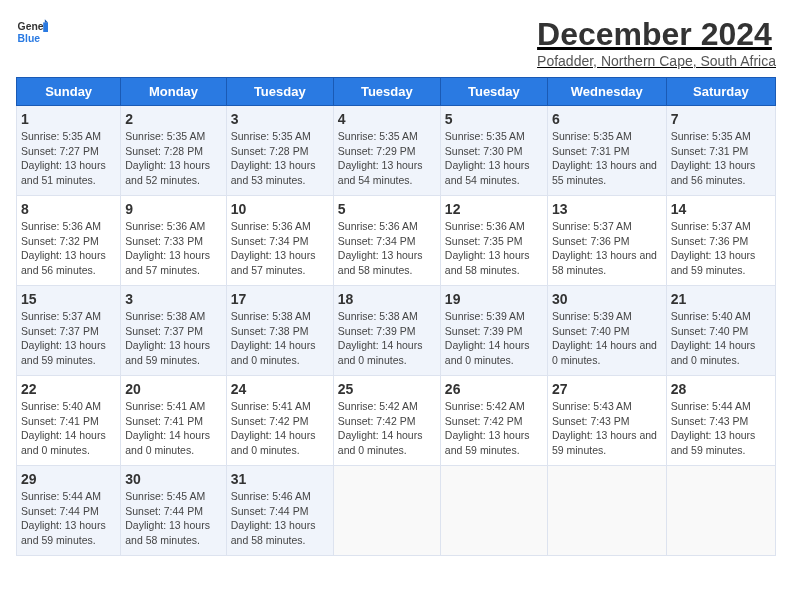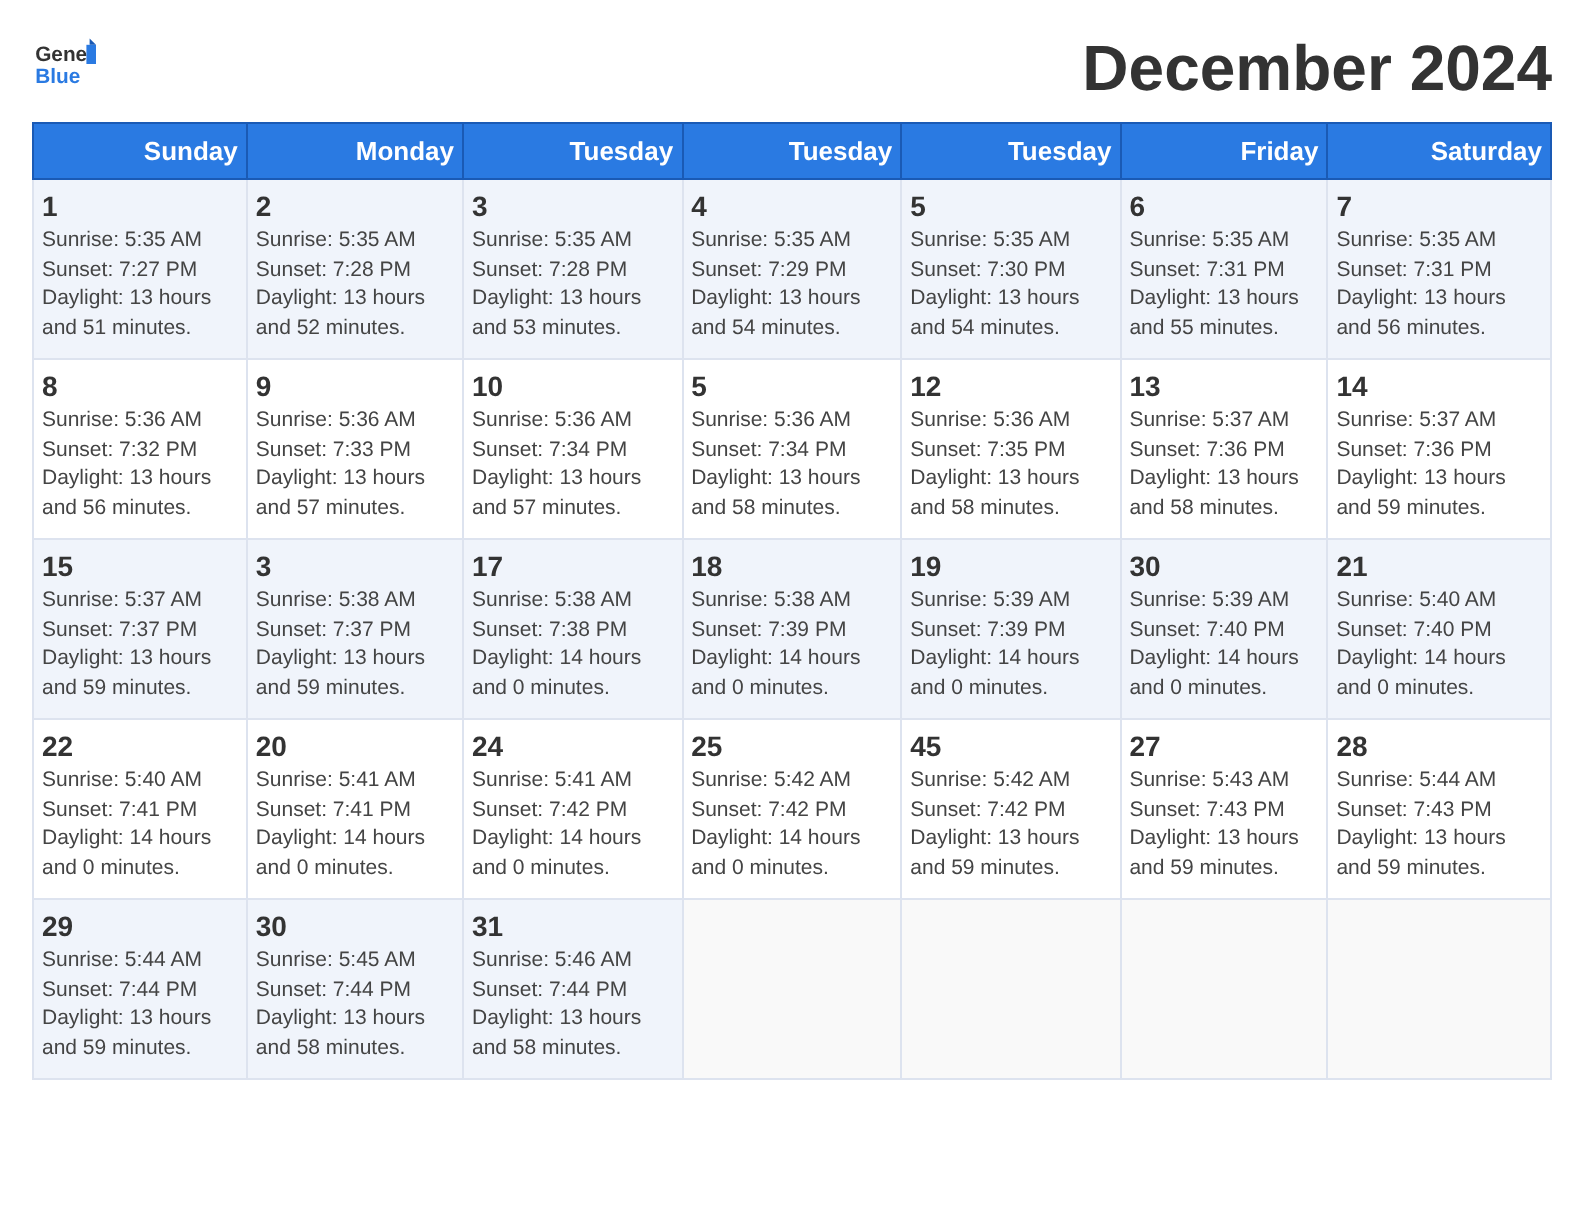--- a/index.html
+++ b/index.html
@@ -20,20 +20,21 @@
       display: flex;
       align-items: center;
       gap: 4px;
     }
     .logo-icon {
       width: 32px;
       height: 32px;
     }
     .title-area {
       text-align: left;
+      text-decoration: underline;
     }
     .month-year {
       font-size: 32px;
       font-weight: bold;
       color: #333;
     }
     .location {
       font-size: 14px;
       color: #555;
     }
@@ -41,21 +42,21 @@
       width: 100%;
       border-collapse: collapse;
       font-size: 11px;
     }
     thead tr {
       background-color: #2a7ae2;
       color: #fff;
     }
     thead th {
       padding: 6px 4px;
-      text-align: right;
+      text-align: center;
       font-size: 13px;
       font-weight: bold;
       border: 1px solid #1a5ab5;
     }
     tbody tr {
       vertical-align: top;
     }
     tbody tr:nth-child(odd) {
       background-color: #f0f4fb;
     }
@@ -92,32 +93,33 @@
   <div class="logo">
     <svg class="logo-icon" viewBox="0 0 40 40" xmlns="http://www.w3.org/2000/svg">
       <text x="2" y="18" font-size="13" font-weight="bold" fill="#333">General</text>
       <text x="2" y="32" font-size="13" font-weight="bold" fill="#2a7ae2">Blue</text>
       <polygon points="34,8 40,8 40,20 34,20" fill="#2a7ae2"></polygon>
       <polygon points="36,4 40,8 36,8" fill="#1a5ab5"></polygon>
     </svg>
   </div>
   <div class="title-area">
     <div class="month-year">December 2024</div>
+    <div class="location">Pofadder, Northern Cape, South Africa</div>
   </div>
 </div>
 
 <table>
   <thead>
     <tr>
       <th>Sunday</th>
       <th>Monday</th>
       <th>Tuesday</th>
       <th>Tuesday</th>
       <th>Tuesday</th>
-      <th>Friday</th>
+      <th>Wednesday</th>
       <th>Saturday</th>
     </tr>
   </thead>
   <tbody id="calendar-body">
   <tr>
         <td>
         <span class="day-num">1</span>
         <div class="day-detail">
           Sunrise: 5:35 AM<br>
           Sunset: 7:27 PM<br>
@@ -316,21 +318,21 @@
       </td>
         <td>
         <span class="day-num">25</span>
         <div class="day-detail">
           Sunrise: 5:42 AM<br>
           Sunset: 7:42 PM<br>
           Daylight: 14 hours and 0 minutes.
         </div>
       </td>
         <td>
-        <span class="day-num">45</span>
+        <span class="day-num">26</span>
         <div class="day-detail">
           Sunrise: 5:42 AM<br>
           Sunset: 7:42 PM<br>
           Daylight: 13 hours and 59 minutes.
         </div>
       </td>
         <td>
         <span class="day-num">27</span>
         <div class="day-detail">
           Sunrise: 5:43 AM<br>

